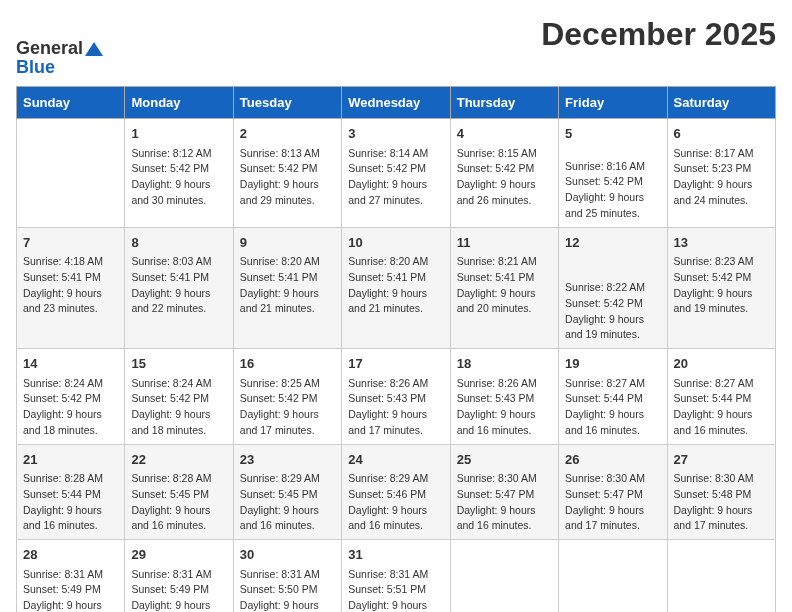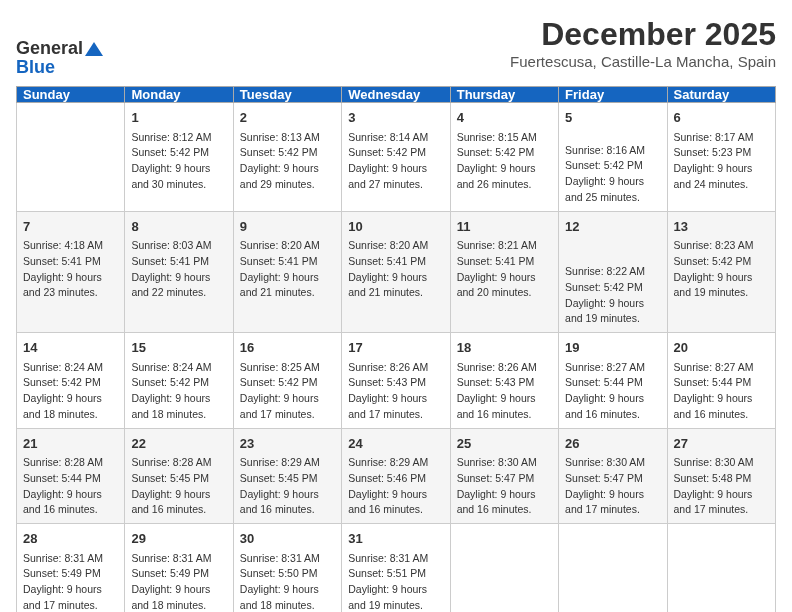--- a/index.html
+++ b/index.html
@@ -36,21 +36,21 @@
     }
     table {
       width: 100%;
       border-collapse: collapse;
       font-size: 11px;
     }
     thead tr th {
       background-color: #1565c0;
       color: #fff;
       text-align: left;
-      padding: 0 6px;
+      padding: 8px 6px;
       font-size: 13px;
       font-weight: bold;
       border: 1px solid #aaa;
     }
     tbody tr td {
       vertical-align: top;
       padding: 5px 6px;
       border: 1px solid #ccc;
       min-height: 70px;
       color: #333;
@@ -84,21 +84,20 @@
     <div style="display:flex;align-items:center;gap:2px;">
       <span style="font-size:18px;font-weight:bold;color:#333;">General</span>
       <svg width="18" height="14" viewBox="0 0 18 14">
         <polygon points="9,0 18,14 0,14" fill="#1565c0"></polygon>
       </svg>
     </div>
     <span style="font-size:18px;font-weight:bold;color:#1565c0;margin-top:-2px;">Blue</span>
   </div>
   <div class="title-section">
     <div class="month-title">December 2025</div>
-    <div class="subtitle">Fuertescusa, Castille-La Mancha, Spain</div>
   </div>
 </div>
 
 <table>
   <thead>
     <tr>
     <th>Sunday</th>
         <th>Monday</th>
         <th>Tuesday</th>
         <th>Wednesday</th>

